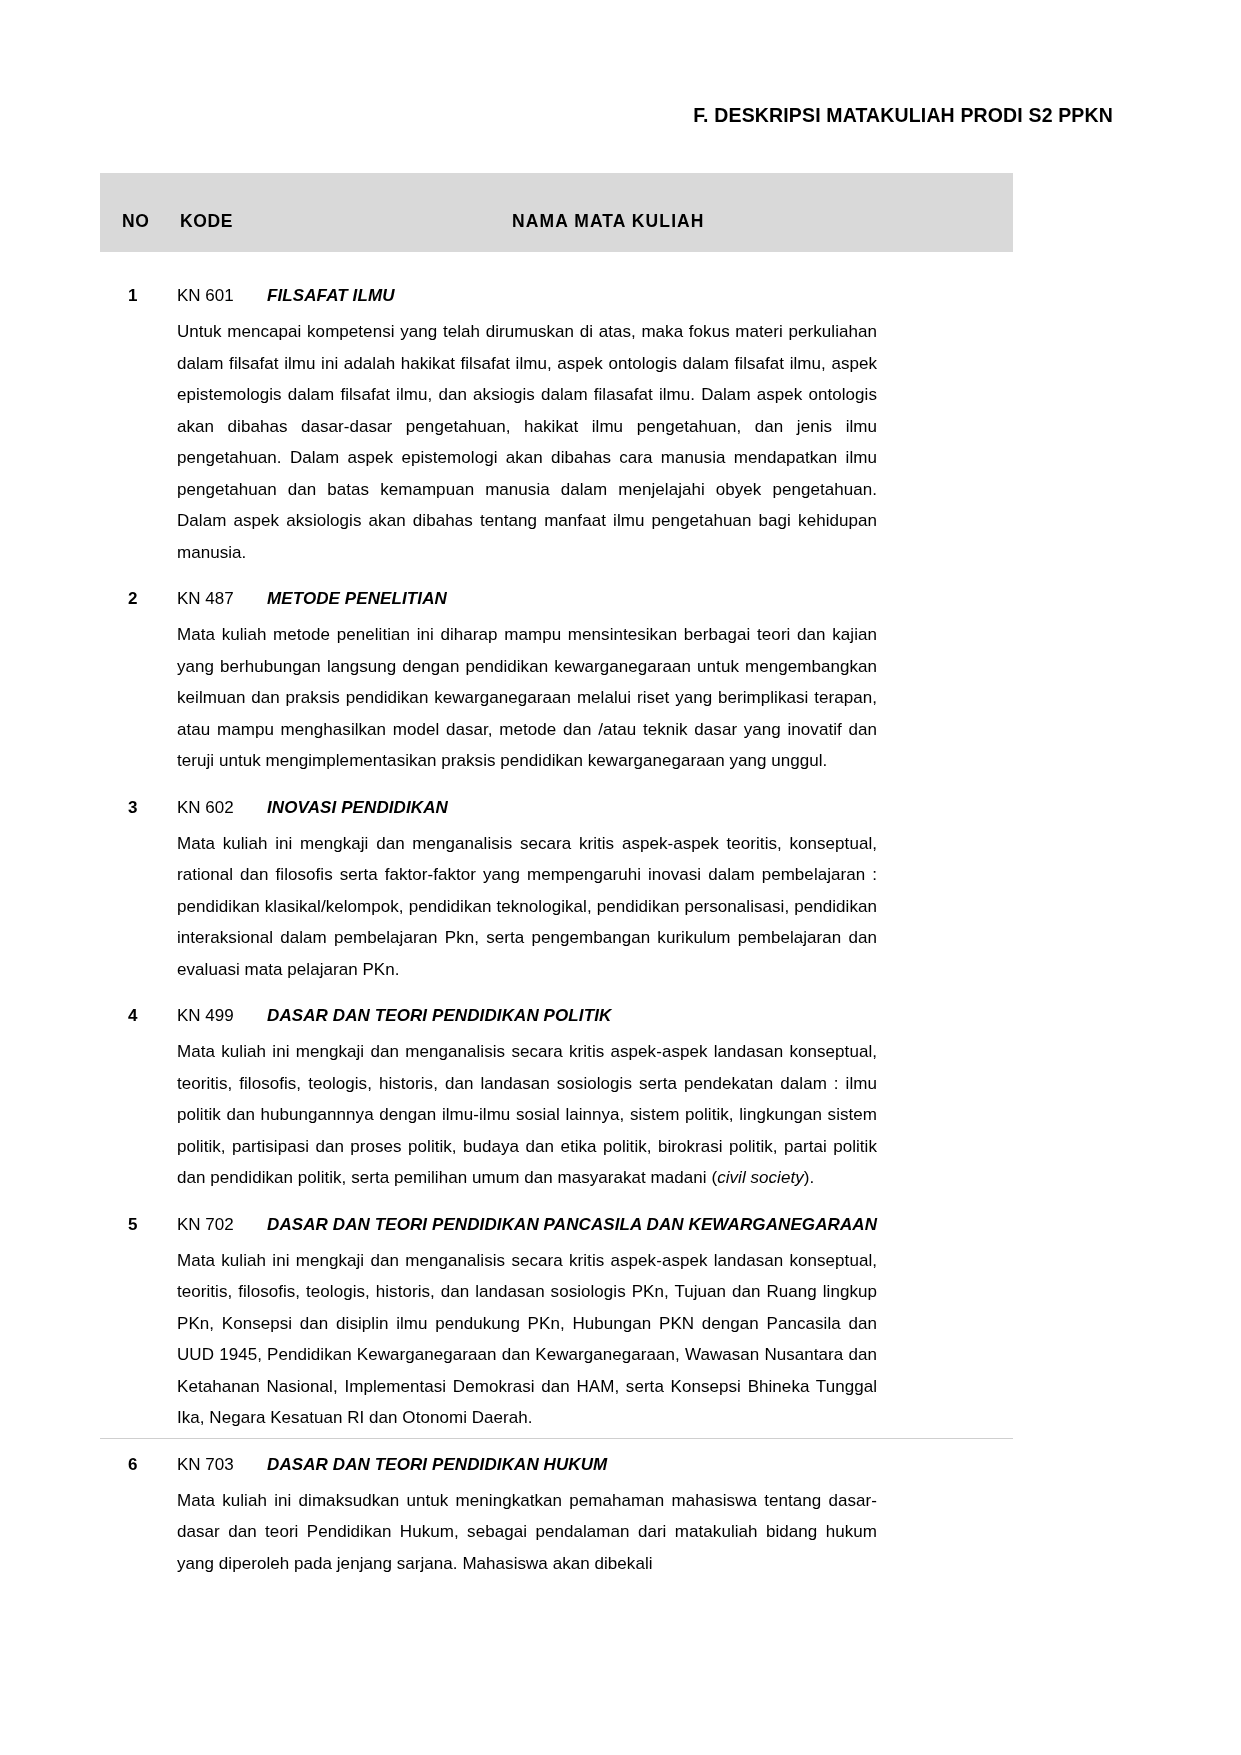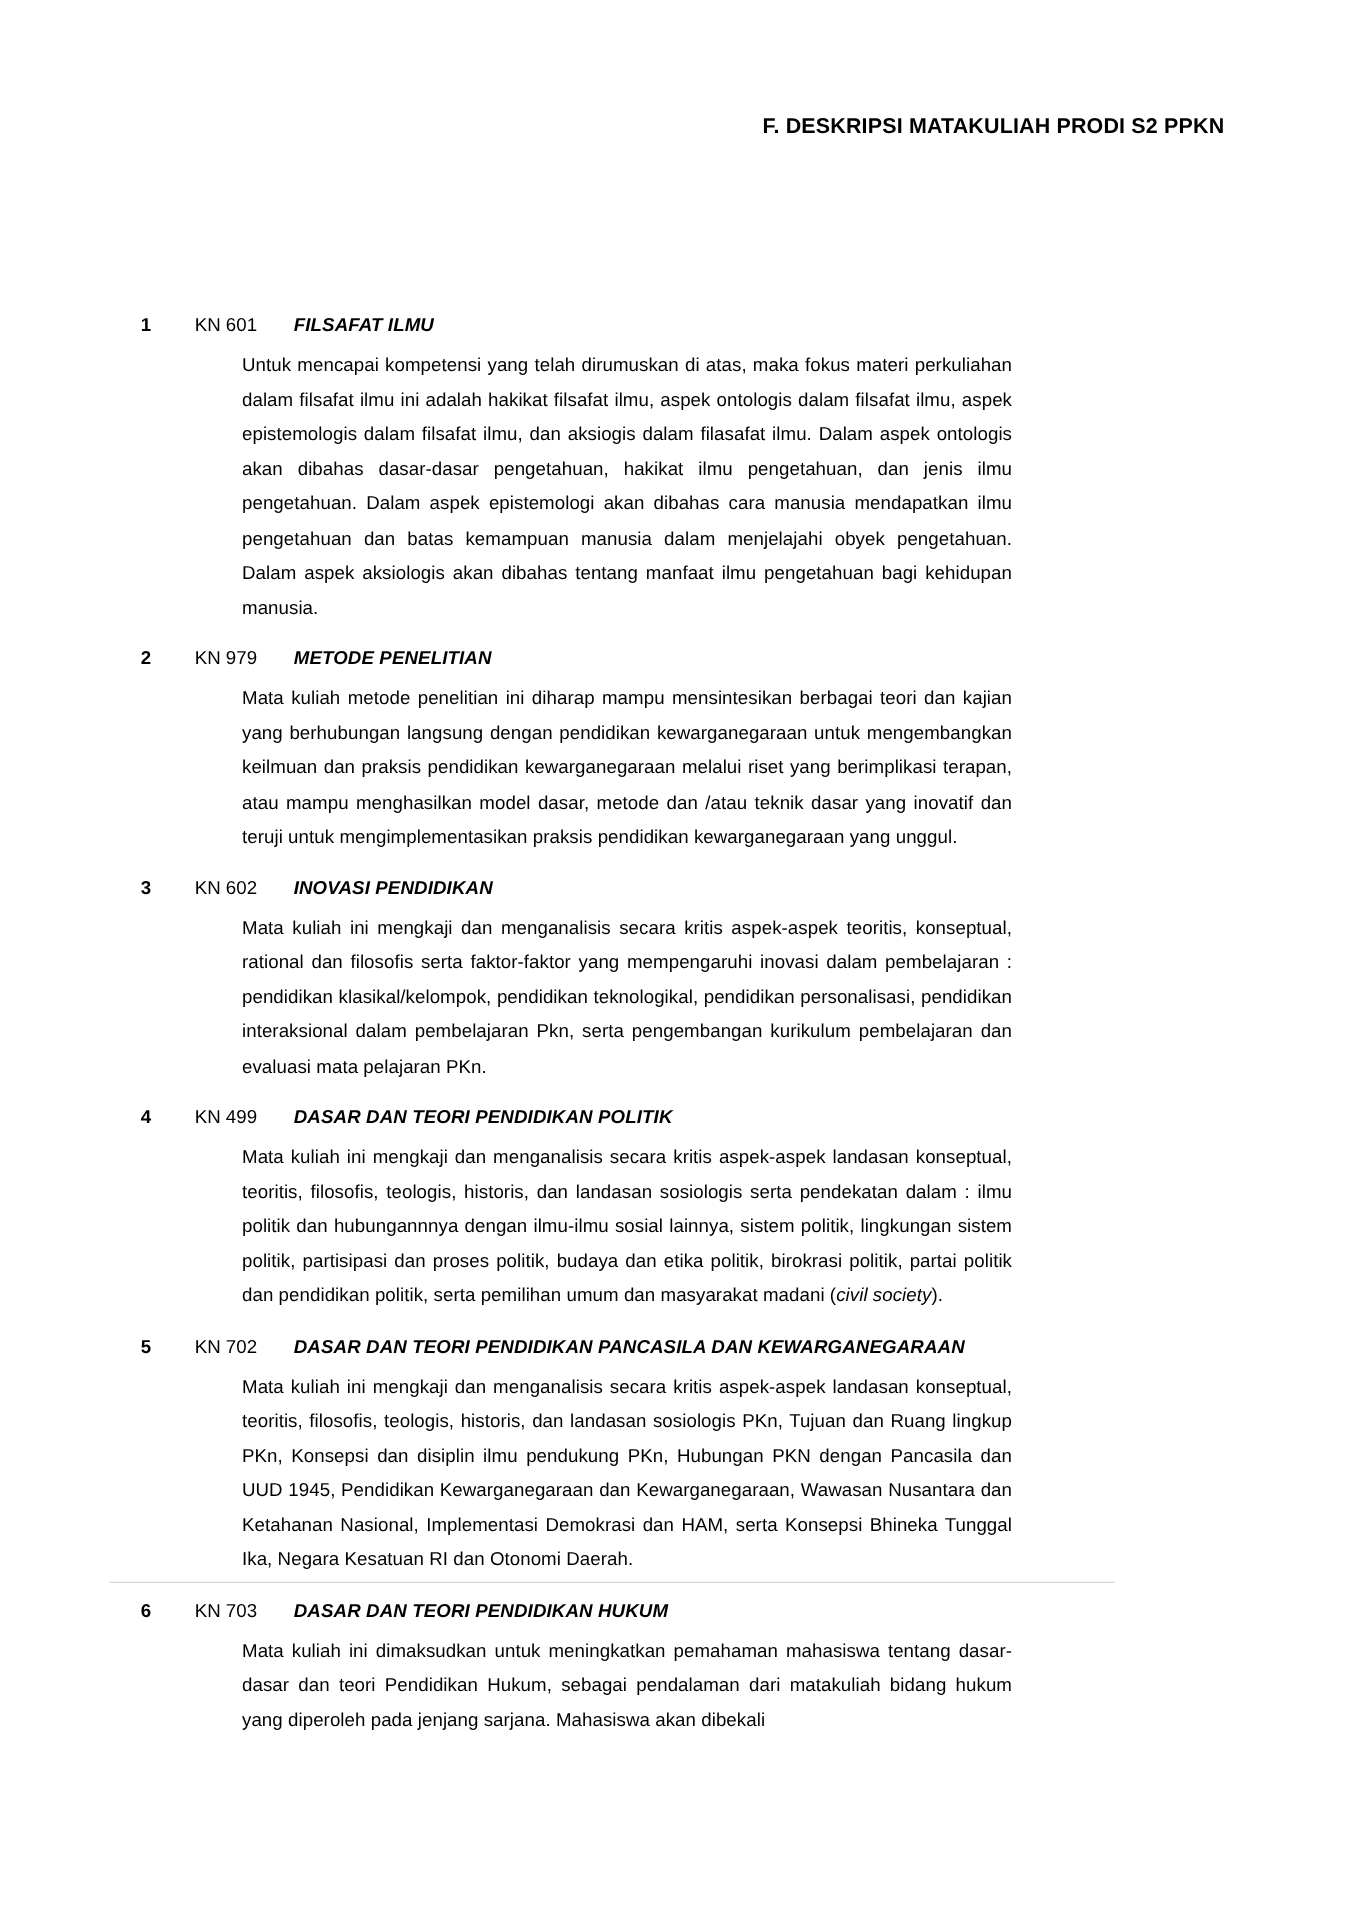--- a/index.html
+++ b/index.html
@@ -96,21 +96,21 @@
     left: 167px;
     top: 0;
     font-size: 17px;
     font-weight: bold;
     white-space: nowrap;
     letter-spacing: 0.1px;
     font-style: italic;
   }
 
   .c-desc {
-    margin-left: 120px;
+    margin-left: 77px;
     width: 700px;
     font-size: 17px;
     line-height: 31.5px;
     text-align: justify;
     text-justify: inter-word;
     letter-spacing: 0.05px;
   }
   .c-desc em { font-style: italic; }
 
   
@@ -123,36 +123,41 @@
     background: #cfcfcf;
   }
 </style>
 </head>
 <body>
 
 <div class="page">
 
   <div class="section-heading">F. DESKRIPSI MATAKULIAH PRODI S2 PPKN</div>
 
+  <div class="table-head">
+    <div class="th th-no">NO</div>
+    <div class="th th-kode">KODE</div>
+    <div class="th th-nama">NAMA MATA KULIAH</div>
+  </div>
 
   <div class="course-list">
 
     <div class="course">
       <div class="course-title-row">
         <span class="c-no">1</span>
         <span class="c-code">KN 601</span>
         <span class="c-name">FILSAFAT ILMU</span>
       </div>
       <div class="c-desc">Untuk mencapai kompetensi yang telah dirumuskan di atas, maka fokus materi perkuliahan dalam filsafat ilmu ini adalah hakikat filsafat ilmu, aspek ontologis dalam filsafat ilmu, aspek epistemologis dalam filsafat ilmu, dan aksiogis dalam filasafat ilmu. Dalam aspek ontologis akan dibahas dasar-dasar pengetahuan, hakikat ilmu pengetahuan, dan jenis ilmu pengetahuan. Dalam aspek epistemologi akan dibahas cara manusia mendapatkan ilmu pengetahuan dan batas kemampuan manusia dalam menjelajahi obyek pengetahuan. Dalam aspek aksiologis akan dibahas tentang manfaat ilmu pengetahuan bagi kehidupan manusia.</div>
     </div>
 
     <div class="course">
       <div class="course-title-row">
         <span class="c-no">2</span>
-        <span class="c-code">KN 979</span>
+        <span class="c-code">KN 487</span>
         <span class="c-name">METODE PENELITIAN</span>
       </div>
       <div class="c-desc">Mata kuliah metode penelitian ini diharap mampu mensintesikan berbagai teori dan kajian yang berhubungan langsung dengan pendidikan kewarganegaraan untuk mengembangkan keilmuan dan praksis pendidikan kewarganegaraan melalui riset yang berimplikasi terapan, atau mampu menghasilkan model dasar, metode dan /atau teknik dasar yang inovatif dan teruji untuk mengimplementasikan praksis pendidikan kewarganegaraan yang unggul.</div>
     </div>
 
     <div class="course">
       <div class="course-title-row">
         <span class="c-no">3</span>
         <span class="c-code">KN 602</span>
         <span class="c-name">INOVASI PENDIDIKAN</span>

